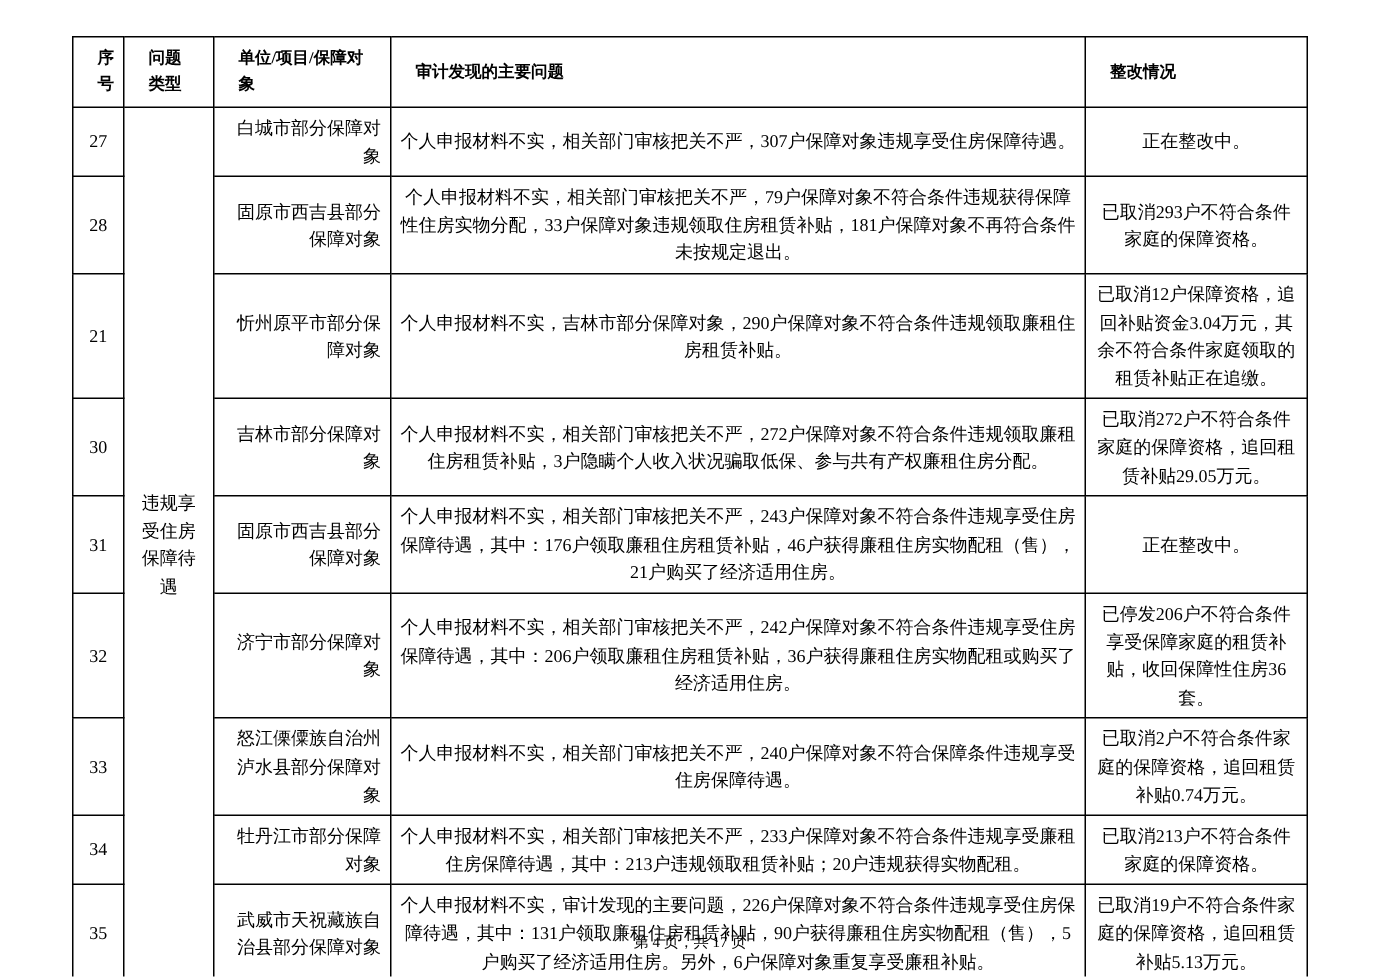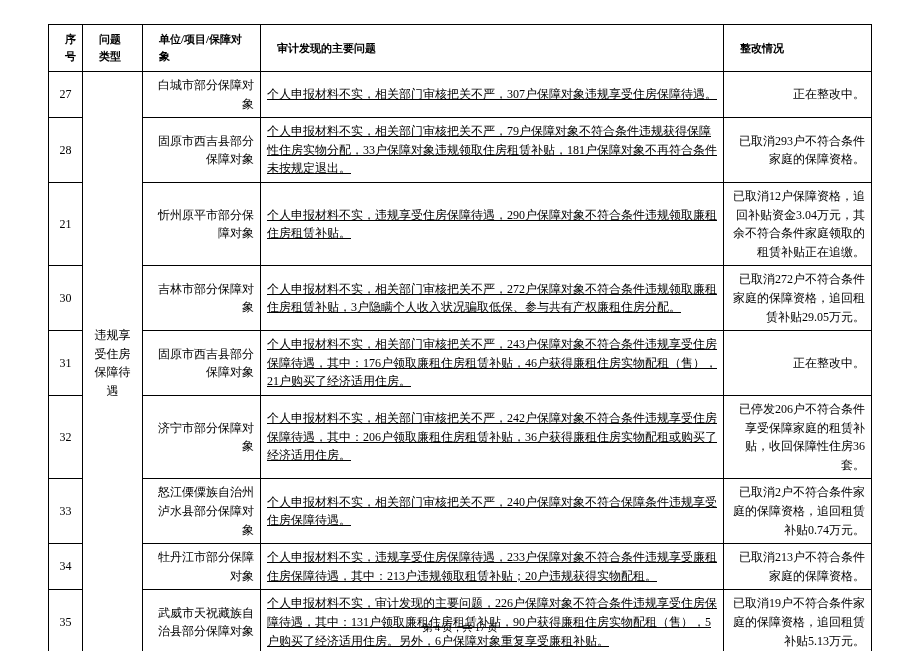--- a/index.html
+++ b/index.html
@@ -3,22 +3,22 @@
 <meta charset="utf-8">
 <style>
   html,body{margin:0;padding:0;background:#fff;font-family:"SimSun","Songti SC","STSong",serif;}
   .page{width:920px;height:651px;position:relative;box-sizing:border-box;padding:24px 48px 0 48px;color:#000;}
   table{border-collapse:collapse;width:100%;table-layout:fixed;}
   th,td{border:1px solid #000;padding:4px 6px;font-size:12px;line-height:1.55;vertical-align:middle;}
   th{font-weight:bold;text-align:left;font-size:11px;padding:6px 16px;}
   td.seq{text-align:center;}
   td.cat{text-align:center;}
   td.unit{text-align:right;}
-  td.issue{text-align:left;text-decoration:underline;}
-  td.status{text-align:right;}
+  td.issue{text-align:center;}
+  td.status{text-align:center;}
   col.c1{width:34px;}
   col.c2{width:60px;}
   col.c3{width:118px;}
   col.c4{width:auto;}
   col.c5{width:148px;}
   .footer{position:absolute;bottom:16px;left:0;width:100%;text-align:center;font-size:10px;color:#000;}
 </style>
 </head>
 <body>
 
@@ -50,21 +50,21 @@
       </tr>
       <tr>
         <td class="seq">28</td>
         <td class="unit">固原市西吉县部分保障对象</td>
         <td class="issue">个人申报材料不实，相关部门审核把关不严，79户保障对象不符合条件违规获得保障性住房实物分配，33户保障对象违规领取住房租赁补贴，181户保障对象不再符合条件未按规定退出。</td>
         <td class="status">已取消293户不符合条件家庭的保障资格。</td>
       </tr>
       <tr>
         <td class="seq">21</td>
         <td class="unit">忻州原平市部分保障对象</td>
-        <td class="issue">个人申报材料不实，违规享受住房保障待遇，290户保障对象不符合条件违规领取廉租住房租赁补贴。</td>
+        <td class="issue">个人申报材料不实，吉林市部分保障对象，290户保障对象不符合条件违规领取廉租住房租赁补贴。</td>
         <td class="status">已取消12户保障资格，追回补贴资金3.04万元，其余不符合条件家庭领取的租赁补贴正在追缴。</td>
       </tr>
       <tr>
         <td class="seq">30</td>
         <td class="unit">吉林市部分保障对象</td>
         <td class="issue">个人申报材料不实，相关部门审核把关不严，272户保障对象不符合条件违规领取廉租住房租赁补贴，3户隐瞒个人收入状况骗取低保、参与共有产权廉租住房分配。</td>
         <td class="status">已取消272户不符合条件家庭的保障资格，追回租赁补贴29.05万元。</td>
       </tr>
       <tr>
         <td class="seq">31</td>
@@ -80,21 +80,21 @@
       </tr>
       <tr>
         <td class="seq">33</td>
         <td class="unit">怒江傈僳族自治州泸水县部分保障对象</td>
         <td class="issue">个人申报材料不实，相关部门审核把关不严，240户保障对象不符合保障条件违规享受住房保障待遇。</td>
         <td class="status">已取消2户不符合条件家庭的保障资格，追回租赁补贴0.74万元。</td>
       </tr>
       <tr>
         <td class="seq">34</td>
         <td class="unit">牡丹江市部分保障对象</td>
-        <td class="issue">个人申报材料不实，违规享受住房保障待遇，233户保障对象不符合条件违规享受廉租住房保障待遇，其中：213户违规领取租赁补贴；20户违规获得实物配租。</td>
+        <td class="issue">个人申报材料不实，相关部门审核把关不严，233户保障对象不符合条件违规享受廉租住房保障待遇，其中：213户违规领取租赁补贴；20户违规获得实物配租。</td>
         <td class="status">已取消213户不符合条件家庭的保障资格。</td>
       </tr>
       <tr>
         <td class="seq">35</td>
         <td class="unit">武威市天祝藏族自治县部分保障对象</td>
         <td class="issue">个人申报材料不实，审计发现的主要问题，226户保障对象不符合条件违规享受住房保障待遇，其中：131户领取廉租住房租赁补贴，90户获得廉租住房实物配租（售），5户购买了经济适用住房。另外，6户保障对象重复享受廉租补贴。</td>
         <td class="status">已取消19户不符合条件家庭的保障资格，追回租赁补贴5.13万元。</td>
       </tr>
     </tbody>
   </table>

